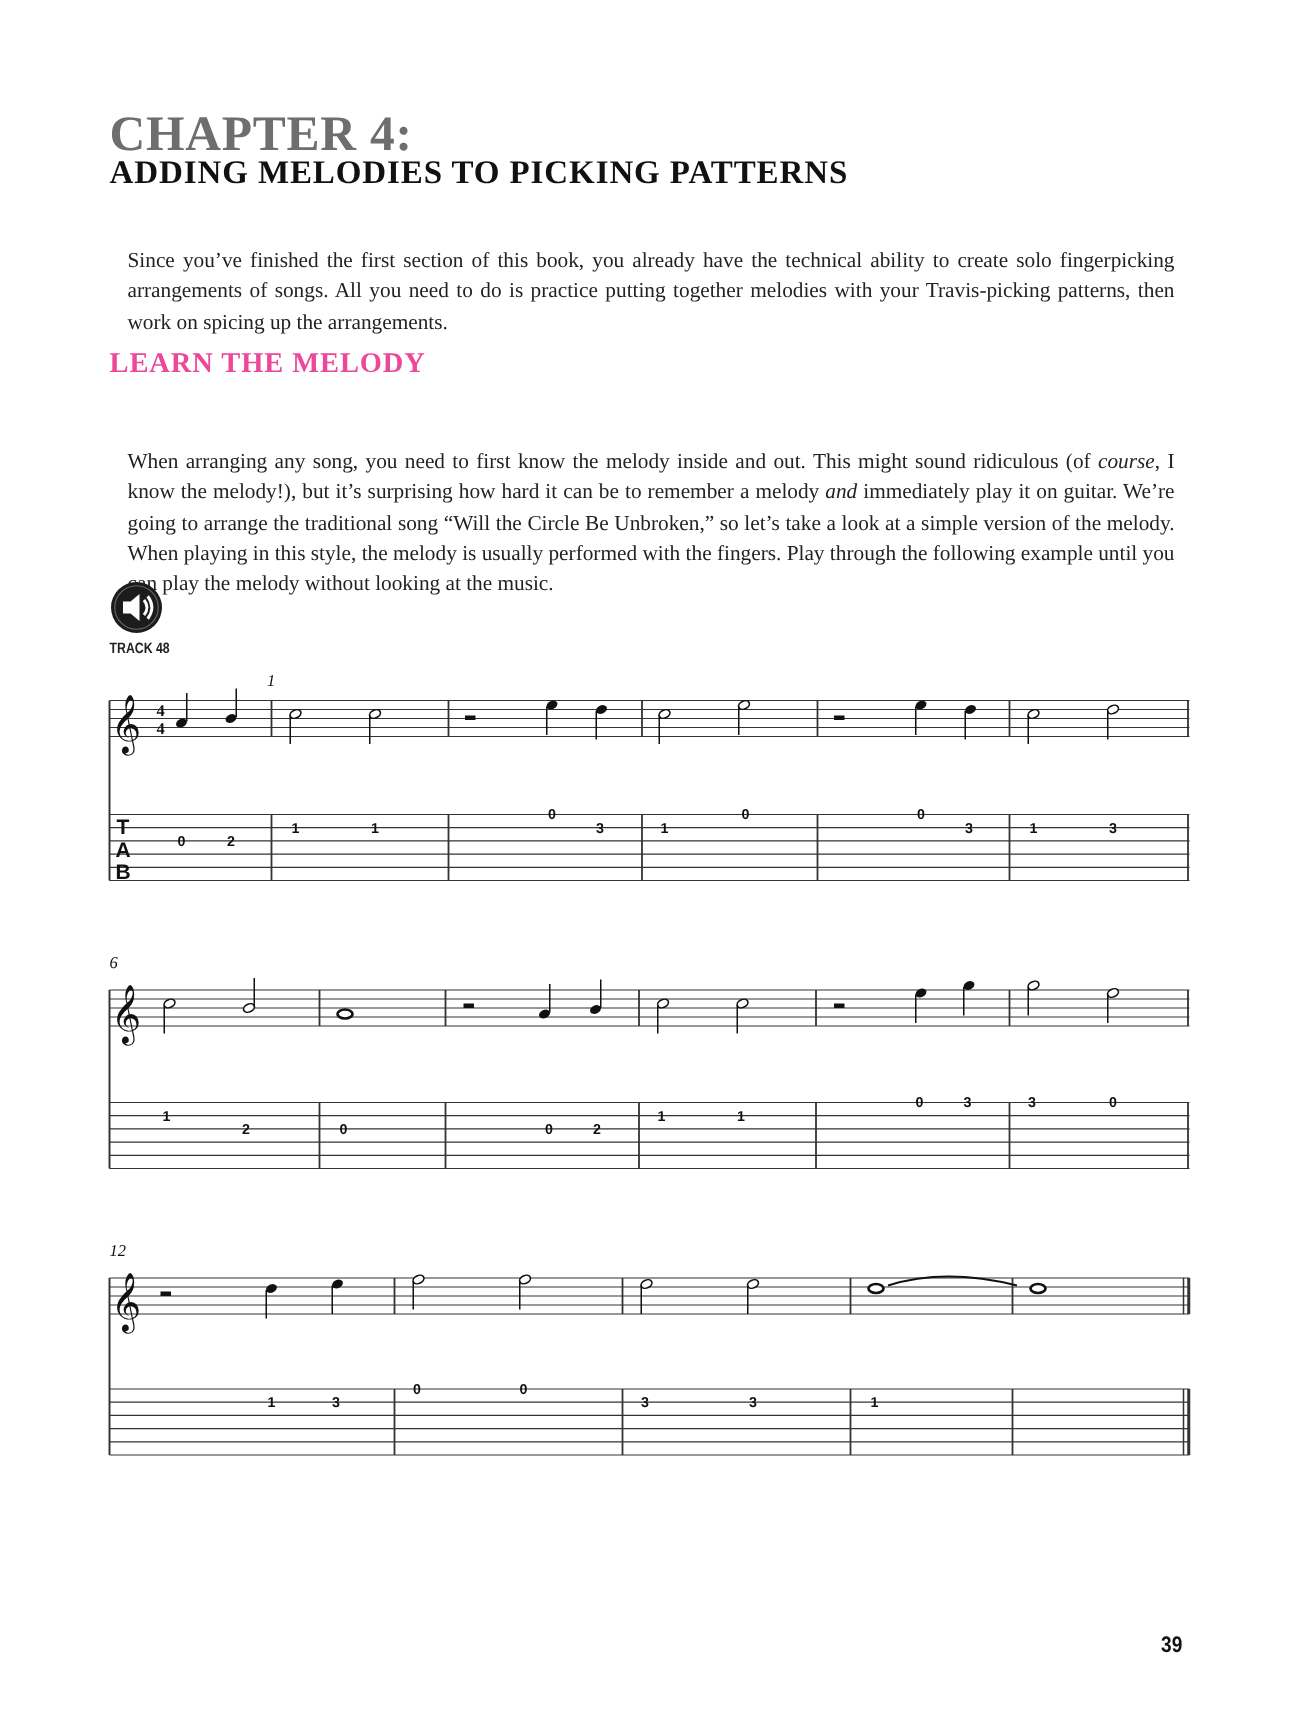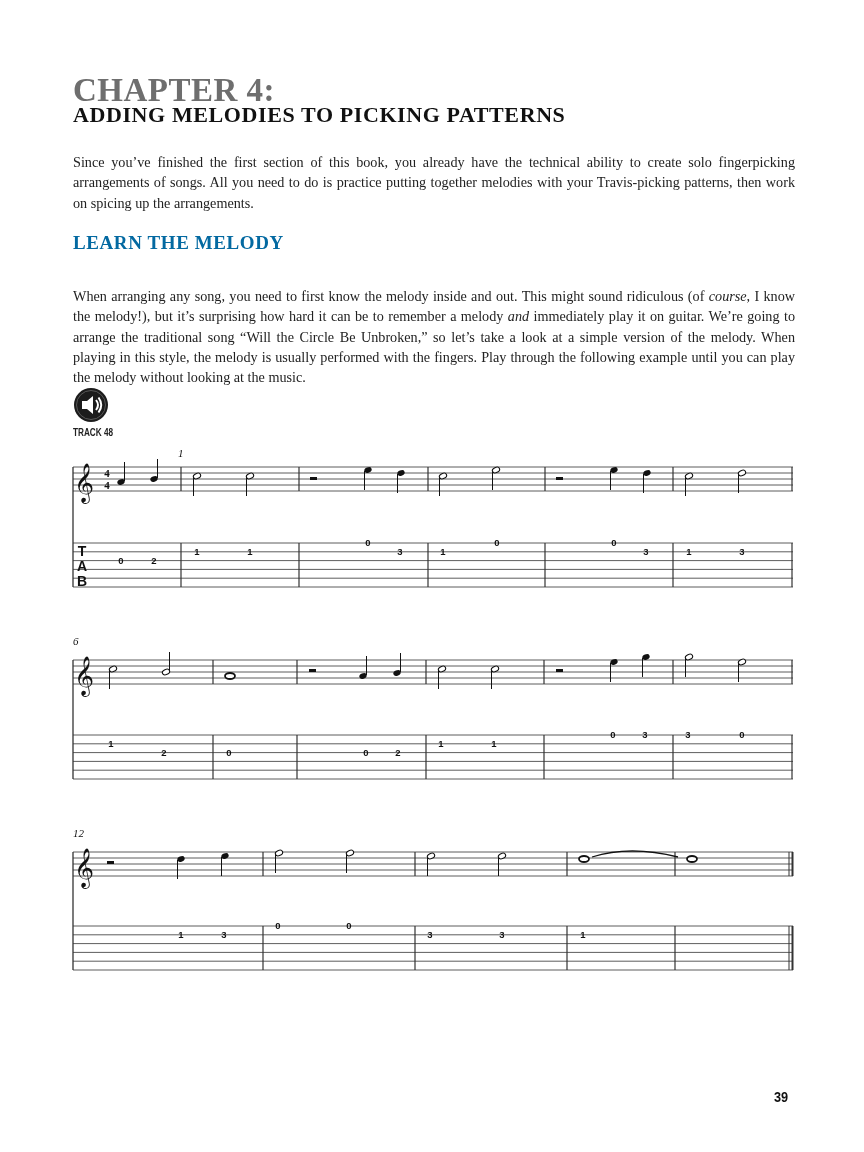--- a/index.html
+++ b/index.html
@@ -1,22 +1,22 @@
 <!DOCTYPE html>
 <html><head>
 <meta charset="utf-8">
 <style>
   html, body { margin: 0; padding: 0; background: #ffffff; }
   body { width: 864px; height: 1152px; position: relative; overflow: hidden; color: #1a1a1a; }
   .abs { position: absolute; }
   .chapter-num { left: 73px; top: 74px; font-family: "Liberation Serif", "DejaVu Serif", serif; font-weight: bold; font-size: 33px; color: #6e6e6e; letter-spacing: 0.5px; line-height: 1; text-align: center; }
   .chapter-title { left: 73px; top: 104px; font-family: "Liberation Serif", "DejaVu Serif", serif; font-weight: bold; font-size: 22px; color: #111; letter-spacing: 0.6px; line-height: 1; }
   .body-text { left: 73px; width: 722px; font-family: "Liberation Serif", "DejaVu Serif", serif; font-size: 14.2px; line-height: 20.3px; color: #222; text-align: justify; }
-  .body-text p { margin: 0; }
-  .section-heading { left: 73px; top: 233px; font-family: "Liberation Serif", "DejaVu Serif", serif; font-weight: bold; font-size: 19px; letter-spacing: 0.6px; color: #0369a1; line-height: 1; }
+  .body-text p { margin: 12px; }
+  .section-heading { left: 73px; top: 233px; font-family: "Liberation Serif", "DejaVu Serif", serif; font-weight: bold; font-size: 19px; letter-spacing: 0.6px; color: #ec4899; line-height: 1; }
   .audio-icon { left: 73px; top: 387px; width: 36px; height: 36px; }
   .track-label { left: 73px; top: 427px; font-family: "Liberation Sans", "DejaVu Sans", sans-serif; font-size: 10px; font-weight: bold; transform: scaleX(0.82); transform-origin: left; color: #222; }
   .page-number { left: 774px; top: 1088px; font-family: "Liberation Sans", "DejaVu Sans", sans-serif; font-weight: bold; font-size: 15px; transform: scaleX(0.85); transform-origin: left; color: #111; }
   .score { left: 0; top: 0; width: 864px; height: 1152px; }
   .score text.tabnum { font-family: "Liberation Sans", "DejaVu Sans", sans-serif; font-weight: bold; font-size: 9.5px; text-anchor: middle; }
   .score text.measnum { font-family: "Liberation Serif", "DejaVu Serif", serif; font-style: italic; font-size: 11px; }
   .score text.tablabel { font-family: "Liberation Sans", "DejaVu Sans", sans-serif; font-weight: bold; font-size: 14px; text-anchor: middle; }
   .score text.timesig { font-family: "Liberation Serif", "DejaVu Serif", serif; font-weight: bold; font-size: 11px; text-anchor: middle; }
   .score text.clef { font-family: "DejaVu Sans", sans-serif; font-size: 34px; }
 </style>

